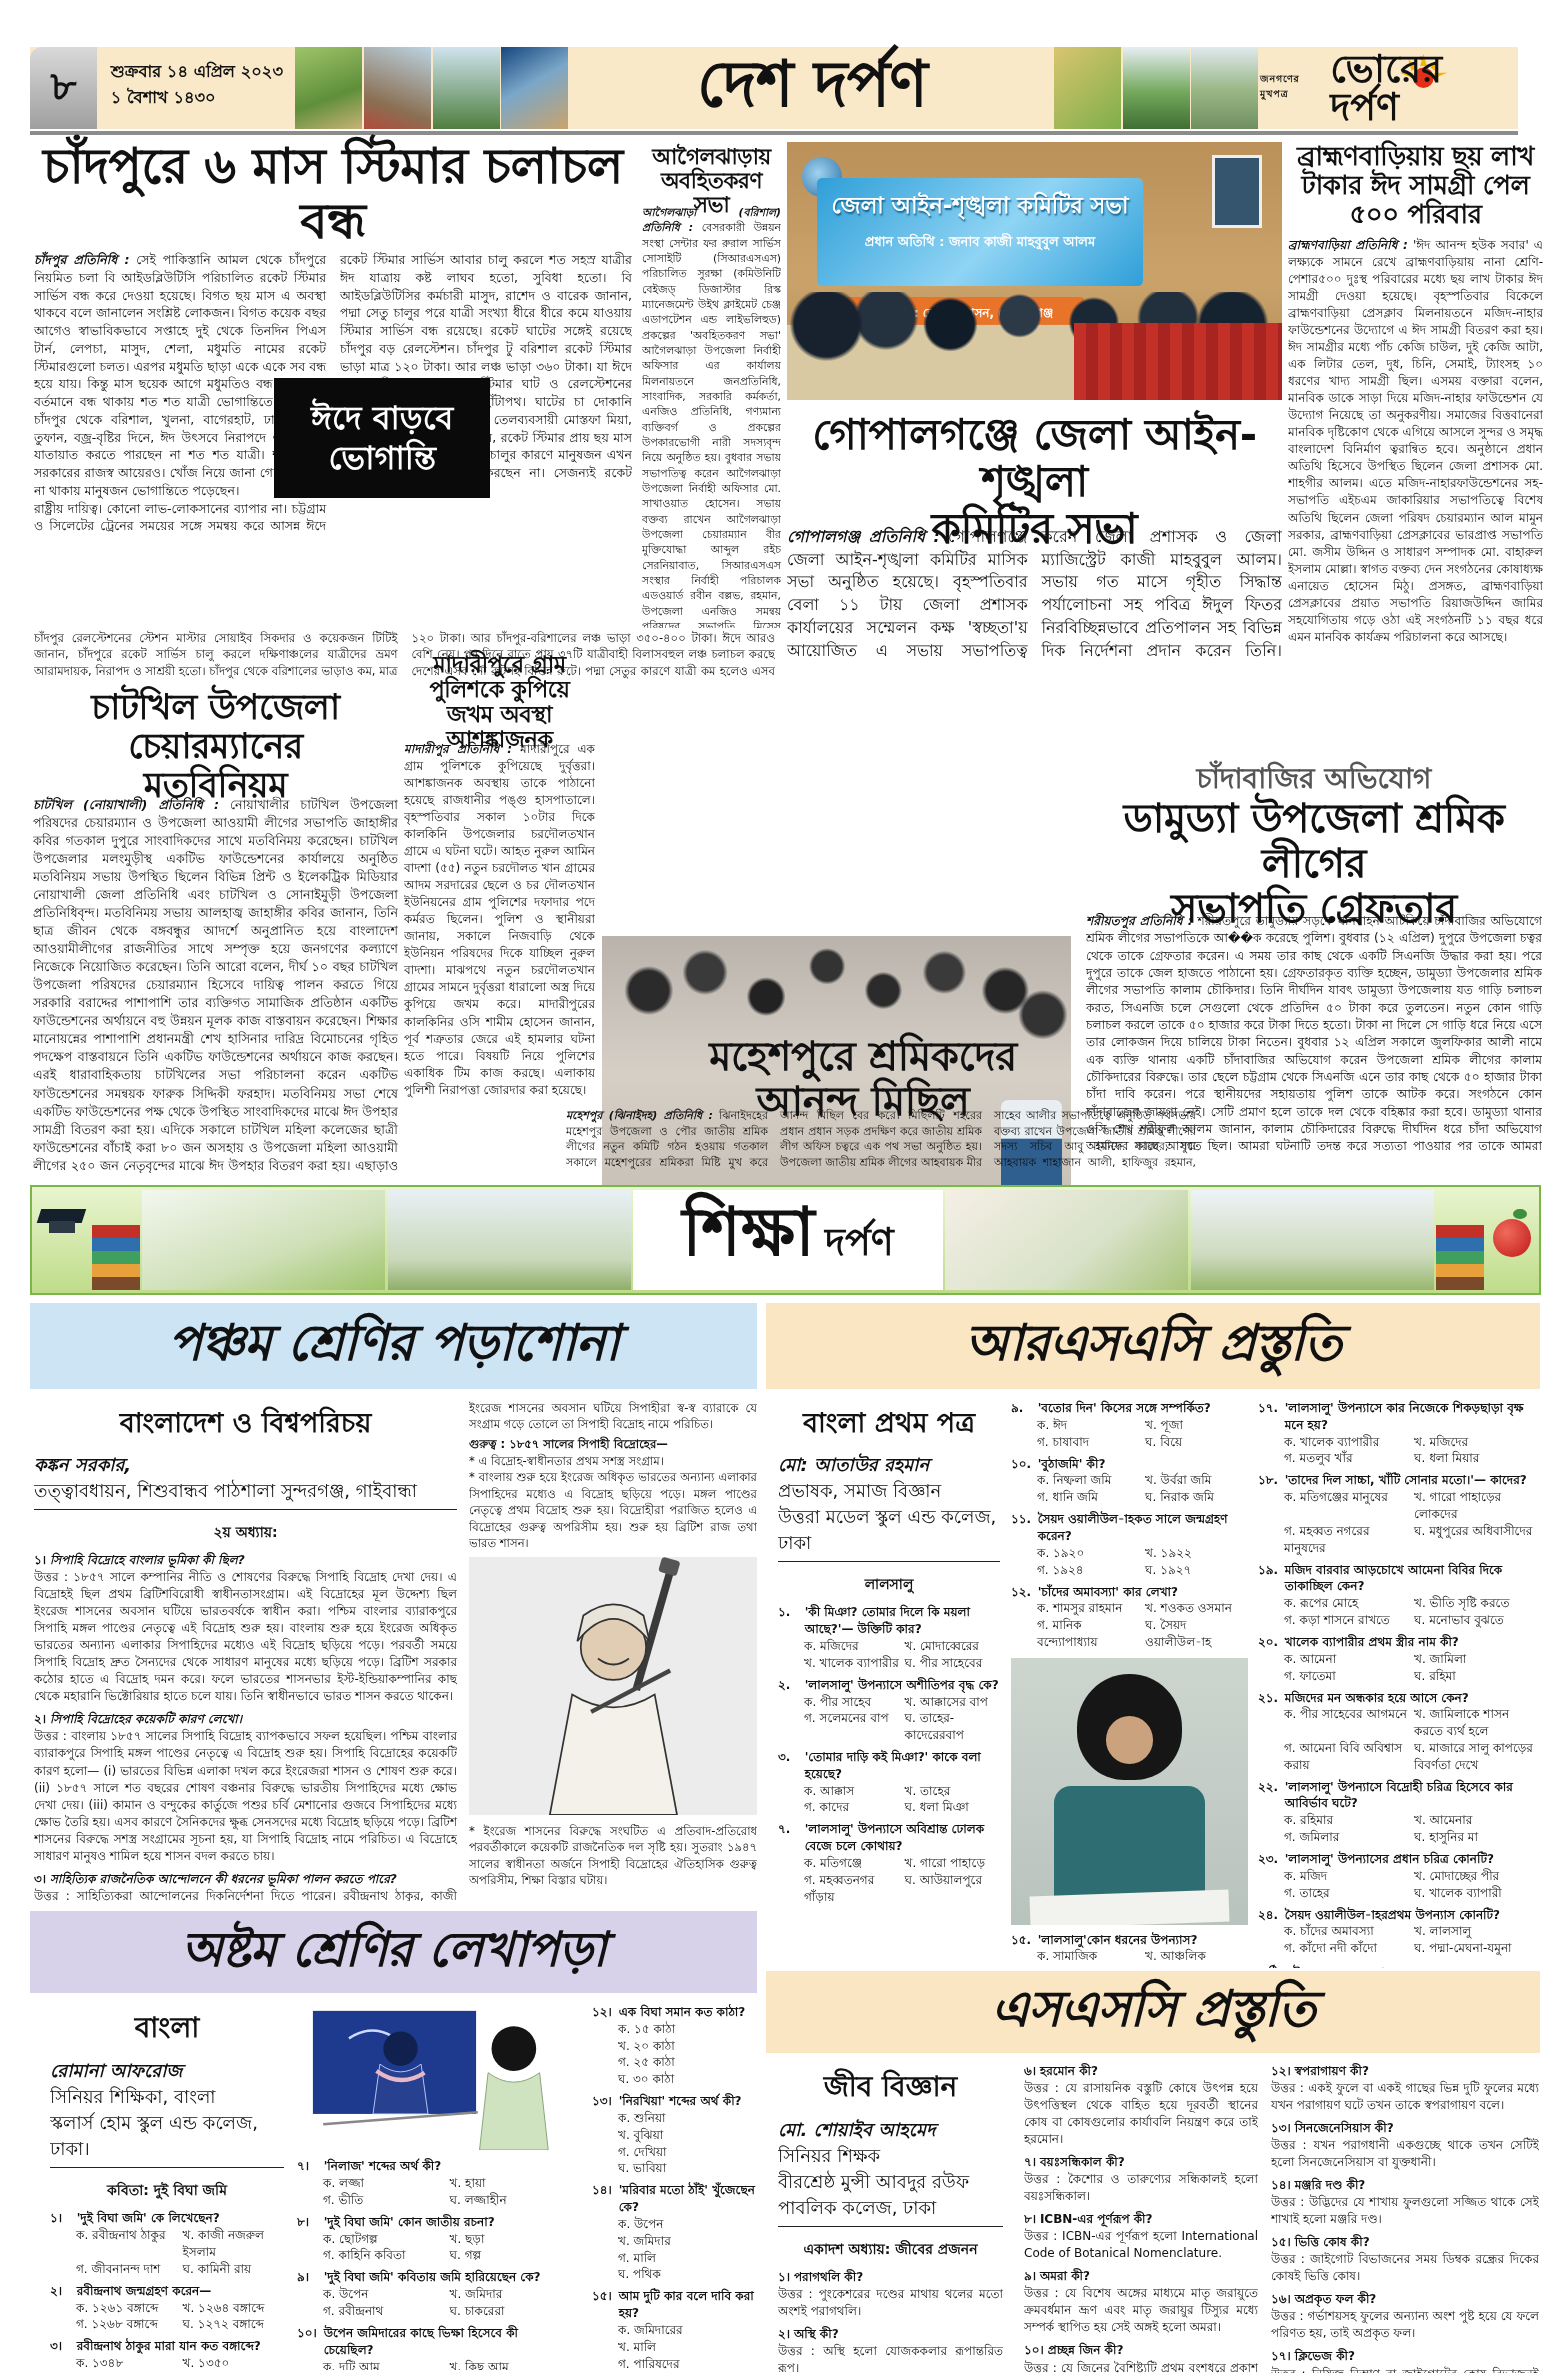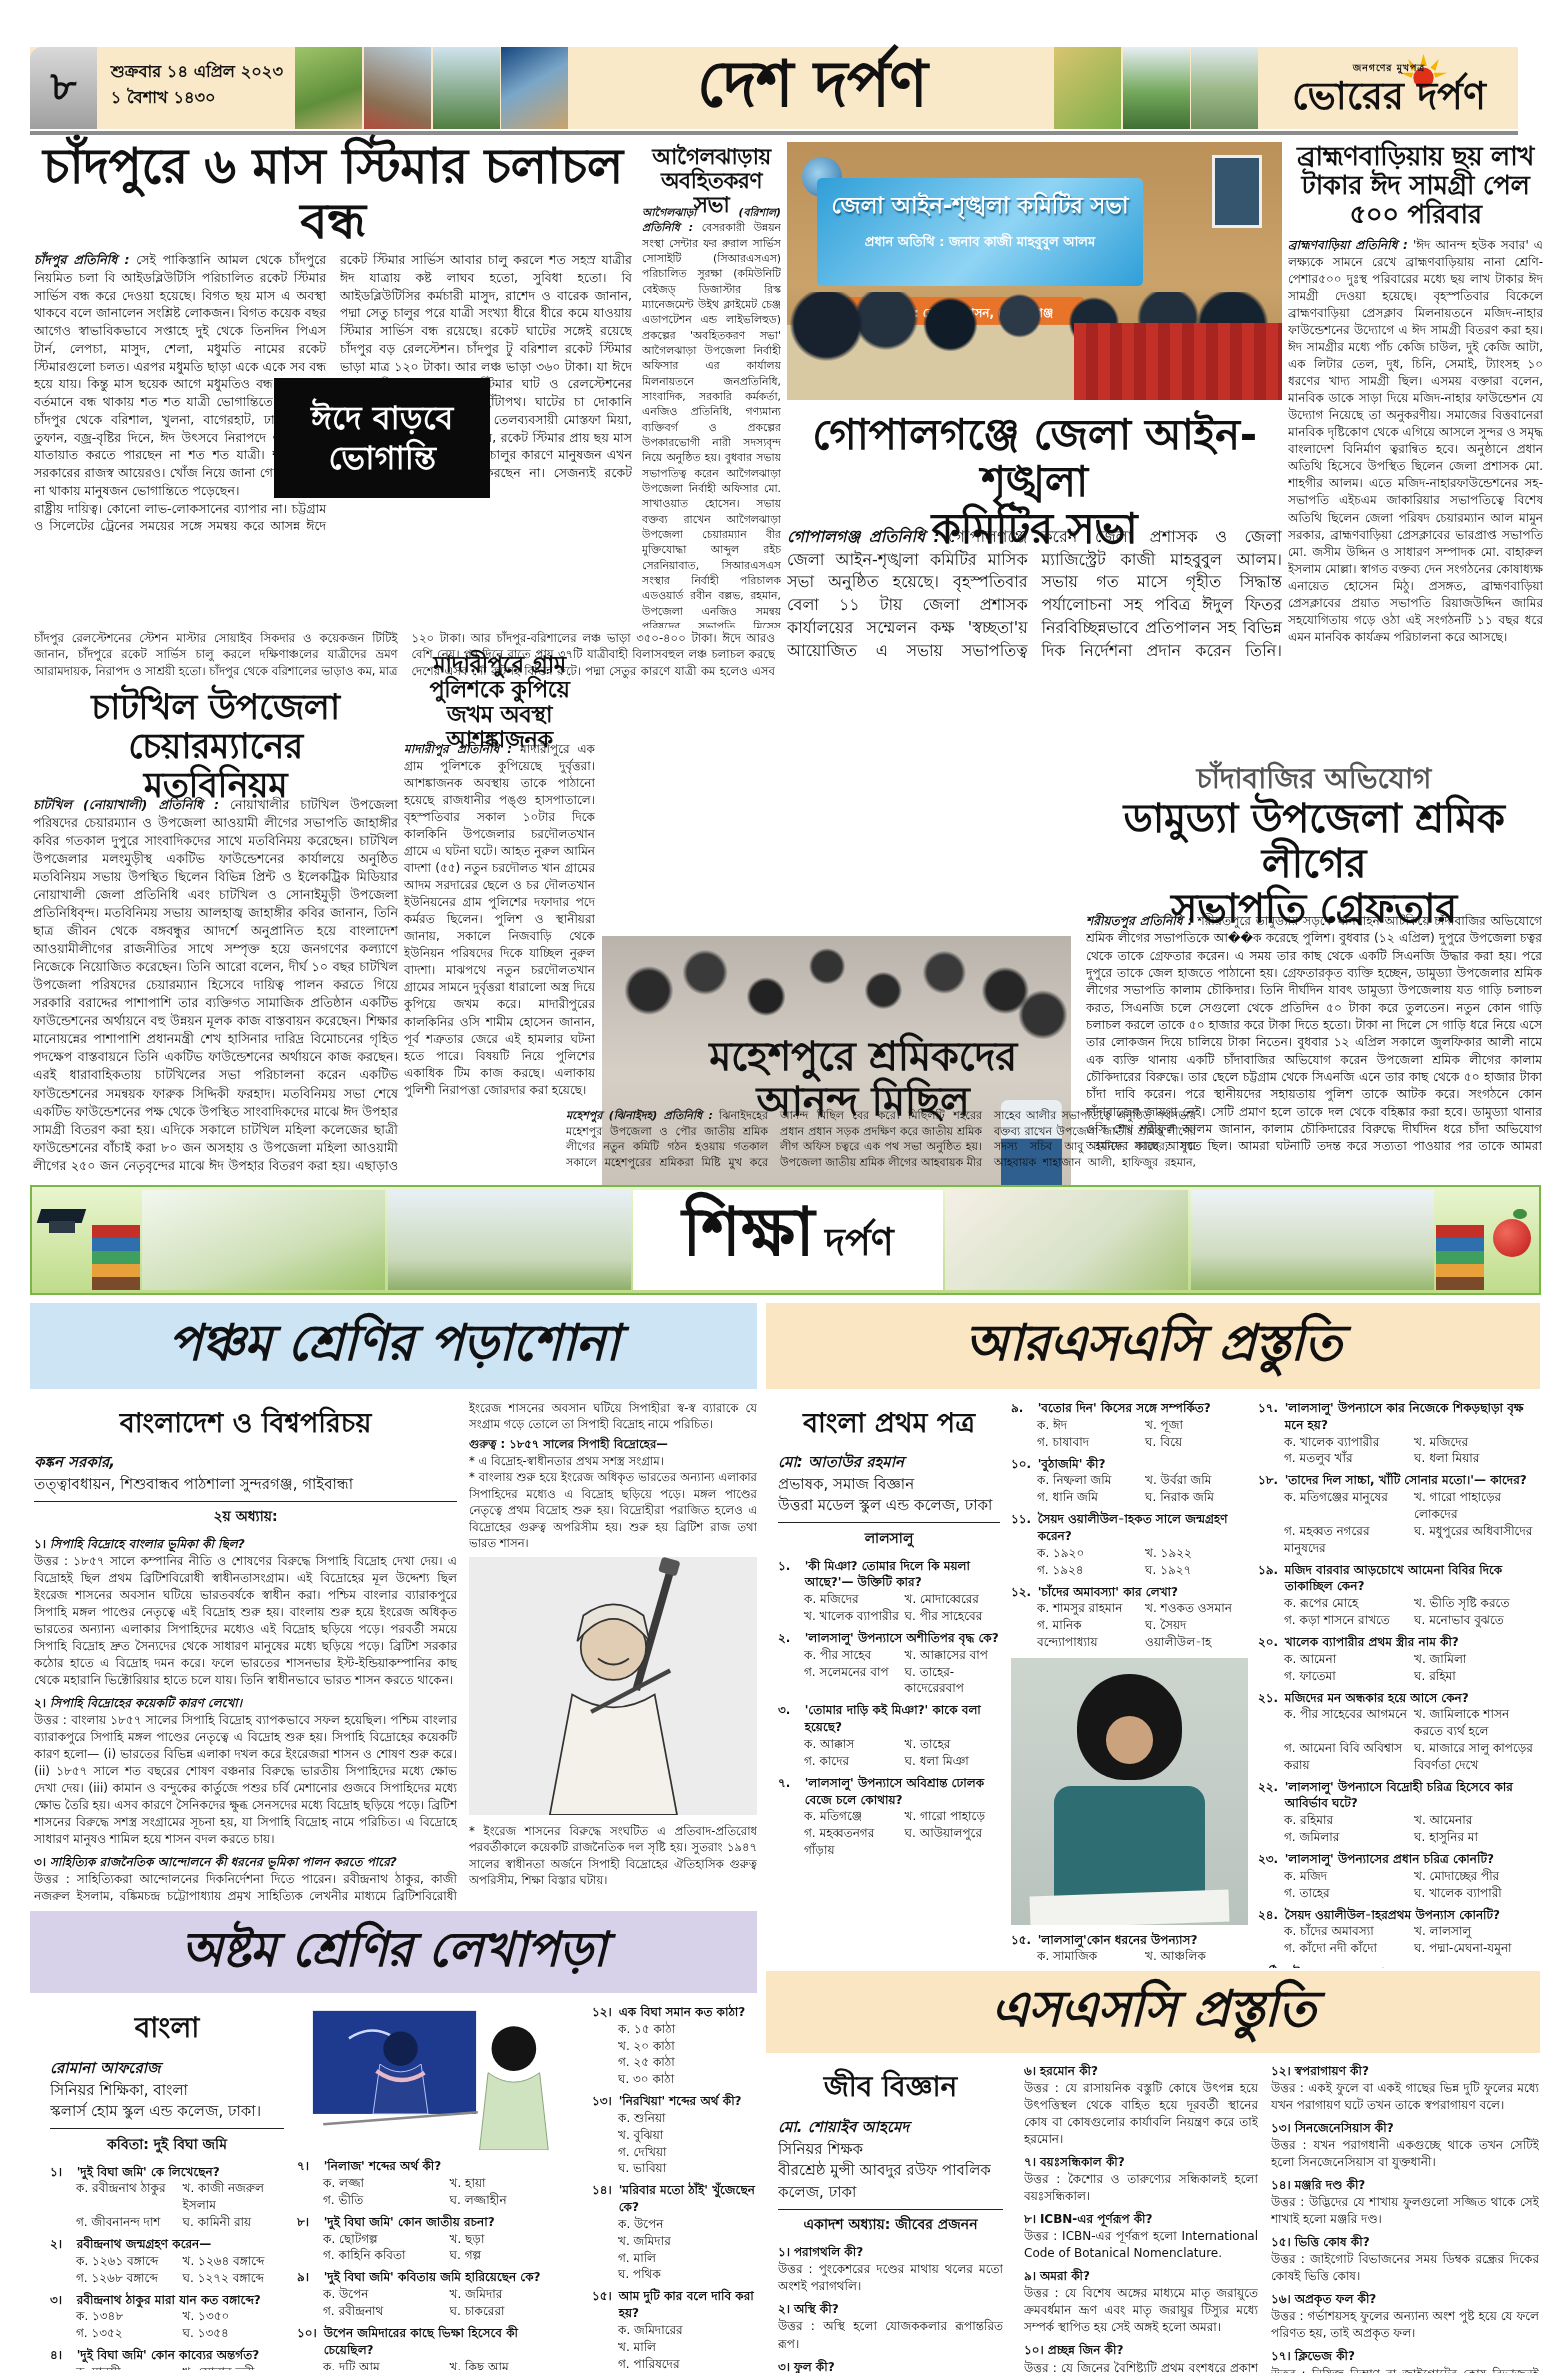--- a/index.html
+++ b/index.html
@@ -11,21 +11,21 @@
   .page-tab{width:67px;background:linear-gradient(180deg,#d9d9d9,#9f9f9f);display:flex;align-items:center;justify-content:center;
             font-size:40px;font-weight:bold;border-top-left-radius:12px;}
   .date-box{width:176px;padding:12px 8.6px 0 13.8px;font-size:16.3px;font-weight:600;line-height:1.6;}
   .thumbs{display:flex;}
   .thumb{width:67px;height:82px;margin-right:1.7px;}
   .t1{background:linear-gradient(160deg,#9fc46a,#5f8f3a 60%,#c8b277);} .t2{background:linear-gradient(200deg,#bcd3e2,#8a6f52 70%,#b34a3c);}
   .t3{background:linear-gradient(180deg,#cfe3ee,#4f7f3f);} .t4{background:linear-gradient(140deg,#d8c56f,#7fae4a);}
   .t5{background:linear-gradient(180deg,#e6eef2,#74a85d 55%,#3f6f33);} .t6{background:linear-gradient(180deg,#dfe9ee,#9db98a 50%,#6f8f5f);}
   .t7{background:linear-gradient(150deg,#15467f,#7aa7c8 45%,#caa36b);}
   .masthead-title{flex:1;display:flex;align-items:center;justify-content:center;font-size:64px;font-weight:800;letter-spacing:-0.9px;}
-  .logo-box{width:258px;position:relative;display:flex;flex-direction:column;align-items:center;justify-content:center;}
+  .logo-box{width:258px;position:relative;display:flex;flex-direction:row;align-items:center;justify-content:center;}
   .logo-tagline{font-size:9.5px;font-weight:bold;letter-spacing:0.9px;margin-bottom:1.7px;z-index:2;}
   .logo-title{font-size:38px;font-weight:800;z-index:2;line-height:1;}
   .sun{position:absolute;top:6.9px;right:67px;z-index:1;}
   .rule{left:30px;top:131px;width:1488px;height:4.3px;background:#8c8c8c;}
   
   .headline{font-weight:800;text-align:center;line-height:1.12;letter-spacing:-0.4px;}
   .body-text{font-size:12.5px;line-height:1.42;text-align:justify;}
   .body-text b.byline{font-style:italic;}
   .cols2{column-count:2;column-gap:13.8px;}
   .cols3{column-count:3;column-gap:12px;}
@@ -79,21 +79,21 @@
   .cap{width:60px;height:100px;position:relative;} 
   .cap:before{content:"";position:absolute;left:6.9px;top:19px;width:45px;height:13.8px;background:#14202c;transform:skewX(-18deg);}
   .cap:after{content:"";position:absolute;left:17px;top:31px;width:26px;height:12px;background:#2c3a46;}
   .books{width:48px;height:100px;background:linear-gradient(180deg,transparent 35%,#c23028 35% 48%,#2f6fae 48% 61%,#3f9f5f 61% 74%,#e8a13a 74% 87%,#7a4a2a 87%);}
   .apple{width:55px;height:100px;position:relative;}
   .apple:before{content:"";position:absolute;left:8.6px;top:29px;width:38px;height:38px;border-radius:50%;background:radial-gradient(circle at 35% 35%,#f06a5a,#c01818);}
   .apple:after{content:"";position:absolute;left:29px;top:19px;width:13.8px;height:10.3px;border-radius:50%;background:#3f8f3f;}
   .band{font-style:italic;font-weight:800;text-align:center;display:flex;align-items:center;justify-content:center;letter-spacing:-0.9px;}
   .band-c5{background:#cde4f5;} .band-hsc{background:#fbe6c3;} .band-c8{background:#d7d2e9;} .band-ssc{background:#fbe6c3;}
   .subject{font-size:27px;font-weight:800;text-align:center;margin:1.7px 0 5.2px;}
-  .author{font-size:15px;line-height:1.45;border-bottom:1.7px solid #222;padding-bottom:5.2px;margin-bottom:3px;}
+  .author{font-size:18px;line-height:1.45;border-bottom:1.7px solid #222;padding-bottom:5.2px;margin-bottom:11px;}
   .author .a1{font-weight:800;font-style:italic;}
   .chapter{font-size:14px;font-weight:700;text-align:center;margin:3.4px 0 6.9px;}
   .qa-item{margin-bottom:6px;font-size:12px;line-height:1.42;text-align:justify;}
   .qa-item .qn{font-weight:800;} .qa-item .qt{font-weight:800;font-style:italic;}
   .q-item{margin-bottom:5.2px;font-size:12px;line-height:1.4;}
   .q-line{display:flex;gap:4.3px;} .q-n{min-width:22.4px;font-weight:600;} .q-t{font-weight:600;text-align:left;}
   .opts{display:grid;grid-template-columns:1fr 1fr;padding-left:26px;column-gap:5.2px;}
   .opt{font-size:12px;line-height:1.4;}
   .ans-key{font-size:12.5px;font-weight:700;line-height:1.5;margin-top:6.9px;}
   .ans-key .ak-t{font-style:italic;font-weight:800;}

